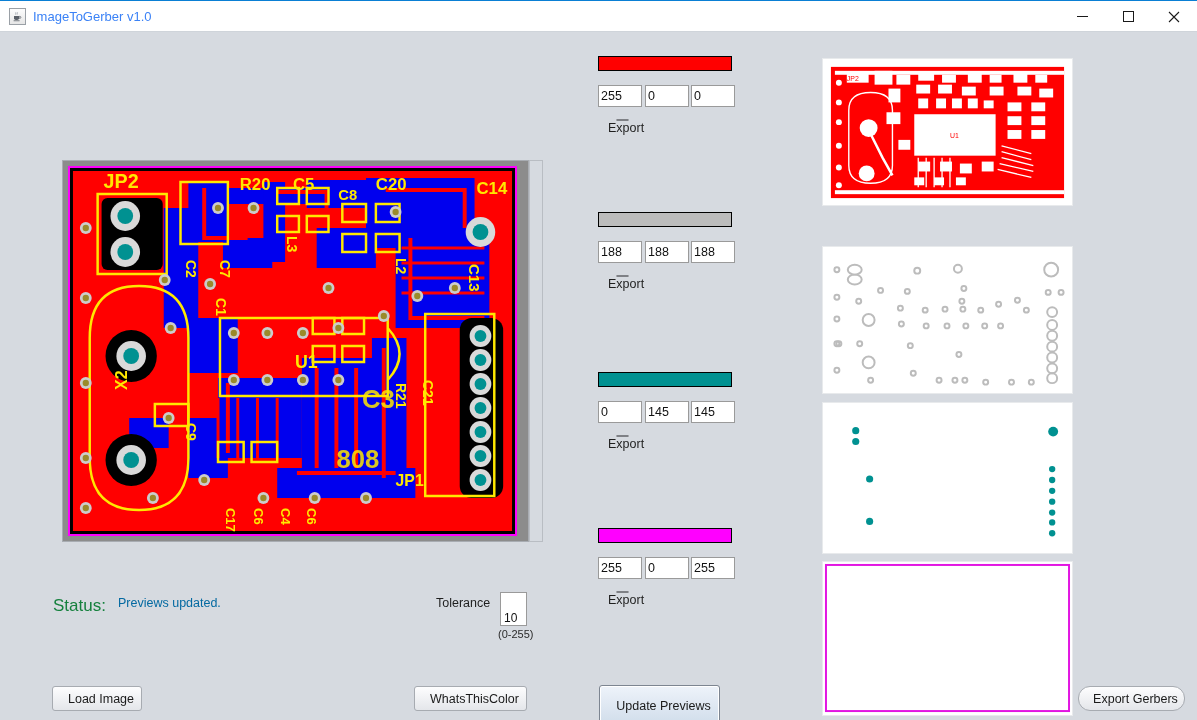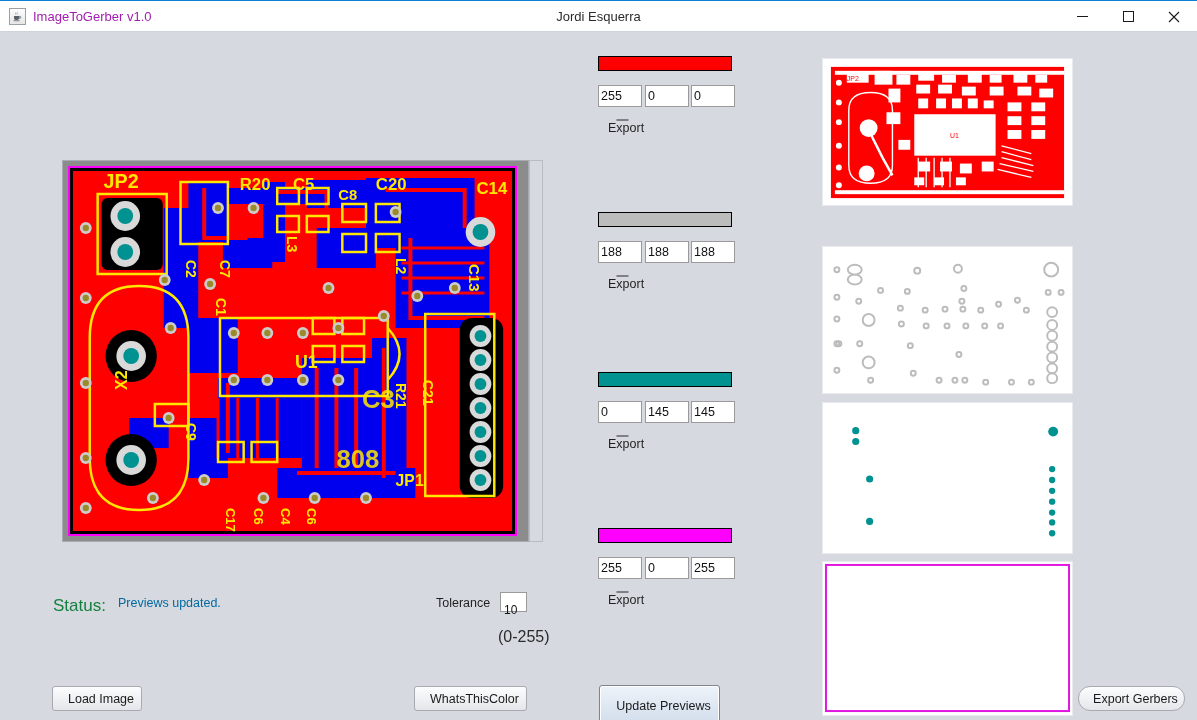--- a/index.html
+++ b/index.html
@@ -23,21 +23,21 @@
   }
   .tb-icon {
     position: absolute; left: 9px; top: 7px; width: 17px; height: 17px;
     background: linear-gradient(#fdfdfd,#e6e6e6);
     border: 1px solid #9aa0a6; box-sizing: border-box;
     display: flex; align-items: center; justify-content: center;
     font-size: 11px; color: #3a3f45; line-height: 1;
   }
   #tb-title {
     position: absolute; left: 33px; top: 7px;
-    font-size: 13px; color: #a21caf; line-height: 17px;
+    font-size: 13px; color: #3b82f6; line-height: 17px;
     white-space: nowrap;
   }
   #tb-author {
     position: absolute; left: 0; top: 8px; width: 1197px;
     text-align: center; font-size: 13px; color: #2b2b2b;
   }
   .tb-btn {
     position: absolute; top: 0; width: 46px; height: 31px;
     display: flex; align-items: center; justify-content: center;
     font-size: 14px; color: #1a1a1a;
@@ -74,23 +74,23 @@
   }
   .pcb-canvas { position: absolute; left: 0; top: 0; width: 100%; height: 100%; display: block; }
 
   
   #status-label { position: absolute; left: 53px; top: 564px; font-size: 17px; color: #15803d; }
   #status-text  { position: absolute; left: 118px; top: 564px; font-size: 12.5px; color: #0369a1; }
   #tolerance-label { position: absolute; left: 436px; top: 564px; font-size: 12.5px; color: #1f1f1f; }
   #tolerance-input {
     position: absolute; left: 500px; top: 560px; width: 27px; height: 20px;
     background: #ffffff; border: 1px solid #9a9a9a; box-sizing: border-box;
-    font-size: 12px; color: #111; padding: 8px 3px; line-height: 18px;
-  }
-  #tolerance-range { position: absolute; left: 498px; top: 596px; font-size: 16px; color: #2b2b2b; }
+    font-size: 12px; color: #111; padding: 16px 3px; line-height: 18px;
+  }
+  #tolerance-range { position: absolute; left: 498px; top: 596px; font-size: 11px; color: #2b2b2b; }
 
   
   .color-group { position: absolute; left: 598px; width: 140px; }
   .swatch {
     position: absolute; left: 0; top: 0; width: 134px; height: 15px;
     border: 1px solid #000; box-sizing: border-box;
   }
   .rgb-row { position: absolute; left: 0; top: 29px; width: 140px; height: 22px; }
   .rgb-field {
     position: absolute; top: 0; width: 44px; height: 22px;
@@ -146,21 +146,20 @@
 <div id="titlebar">
   <div class="tb-icon">
     <svg width="11" height="11" viewBox="0 0 11 11" aria-hidden="true">
       <path d="M2 5h5v2.2a1.8 1.8 0 0 1-1.8 1.8H3.8A1.8 1.8 0 0 1 2 7.2z" fill="#5a6068"></path>
       <path d="M7.2 5.4h.7a1 1 0 0 1 0 2h-.7z" fill="none" stroke="#5a6068" stroke-width="0.7"></path>
       <path d="M3.6 1.4c.9.8-.5 1.2 0 2.2M5.2 1.2c.9.9-.5 1.3 0 2.4" fill="none" stroke="#8a9099" stroke-width="0.7"></path>
       <rect x="1.6" y="9.4" width="6" height="0.8" fill="#5a6068"></rect>
     </svg>
   </div>
   <div id="tb-title">ImageToGerber v1.0</div>
-  <div id="tb-author">Jordi Esquerra</div>
 
   <div class="tb-btn" id="tb-min">
     <span class="glyph-min"></span>
   </div>
   <div class="tb-btn" id="tb-max">
     <span class="glyph-max"></span>
   </div>
   <div class="tb-btn" id="tb-close">
     <svg width="12" height="12" viewBox="0 0 12 12" aria-hidden="true">
       <path d="M1 1 L11 11 M11 1 L1 11" stroke="#1a1a1a" stroke-width="1.1" fill="none"></path>

